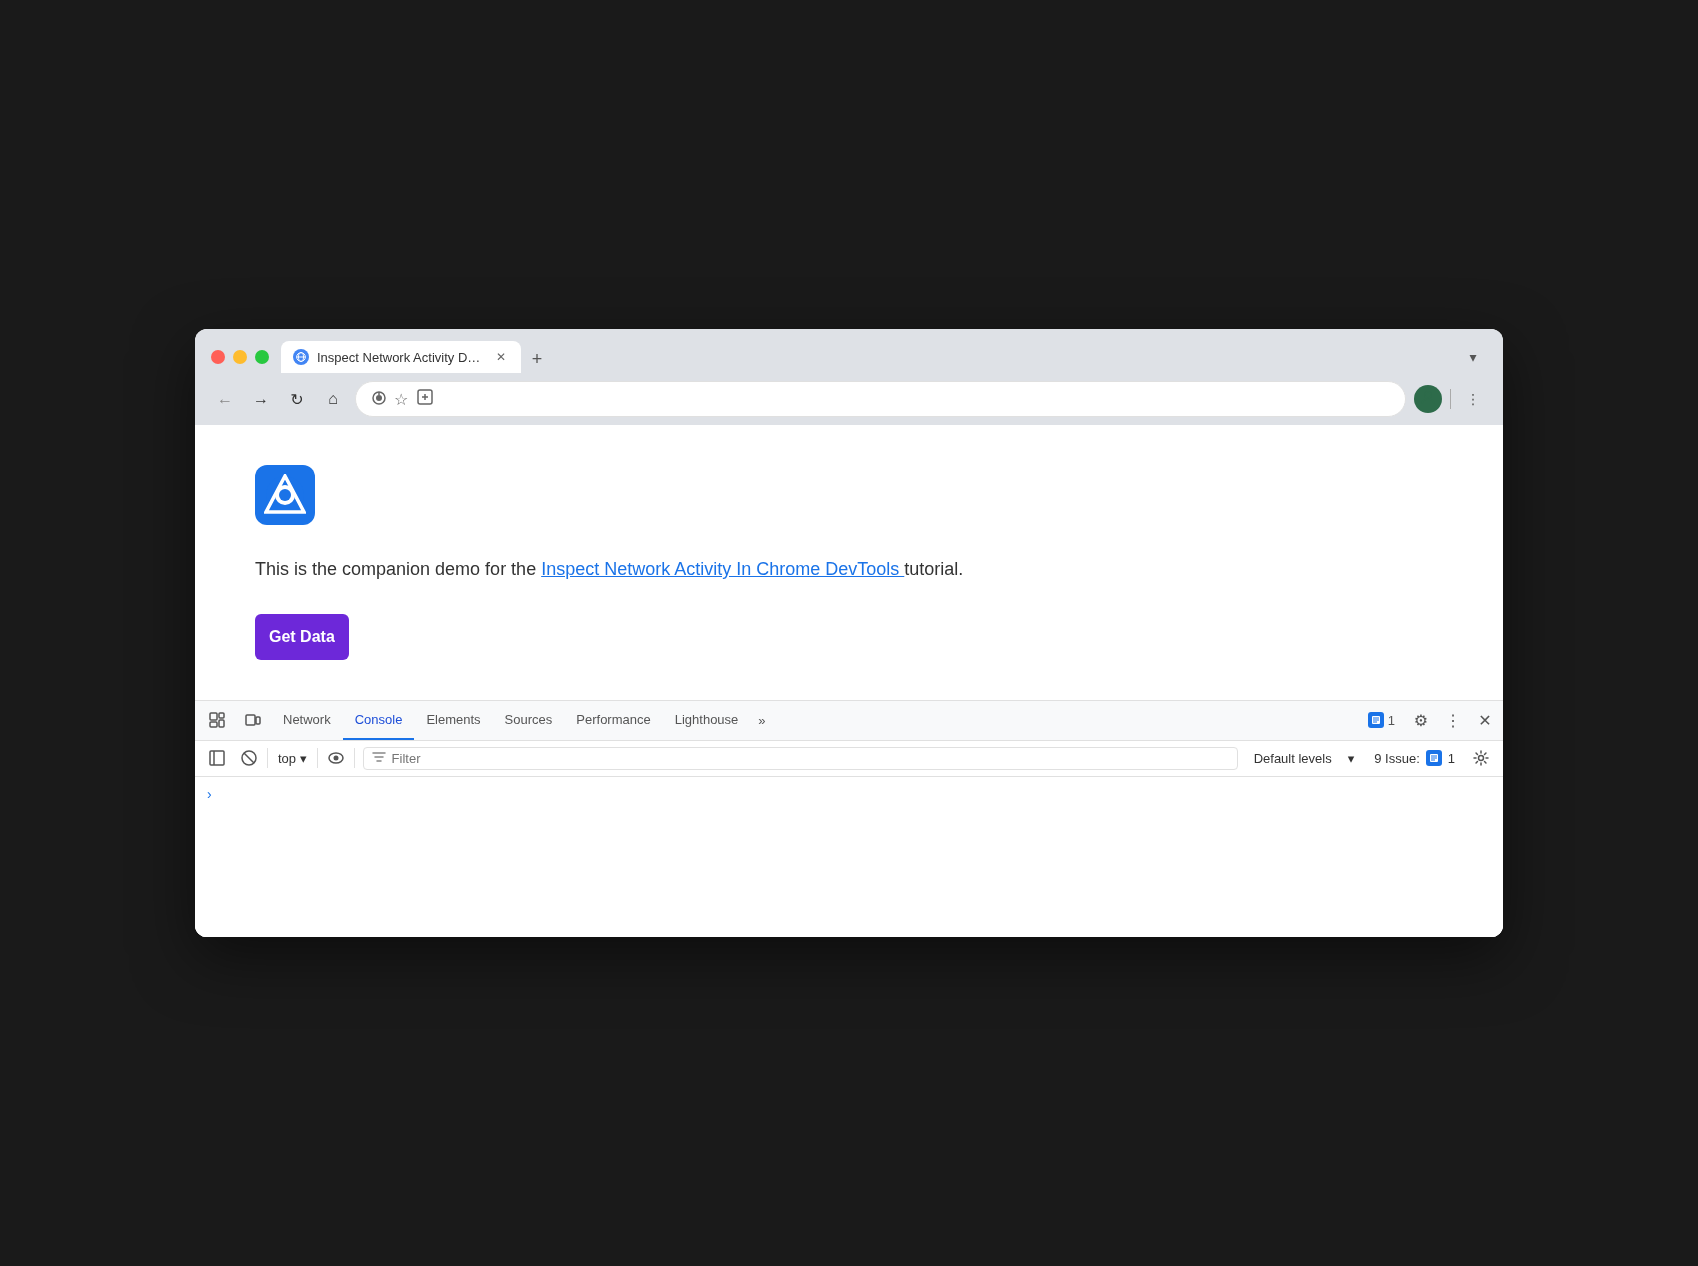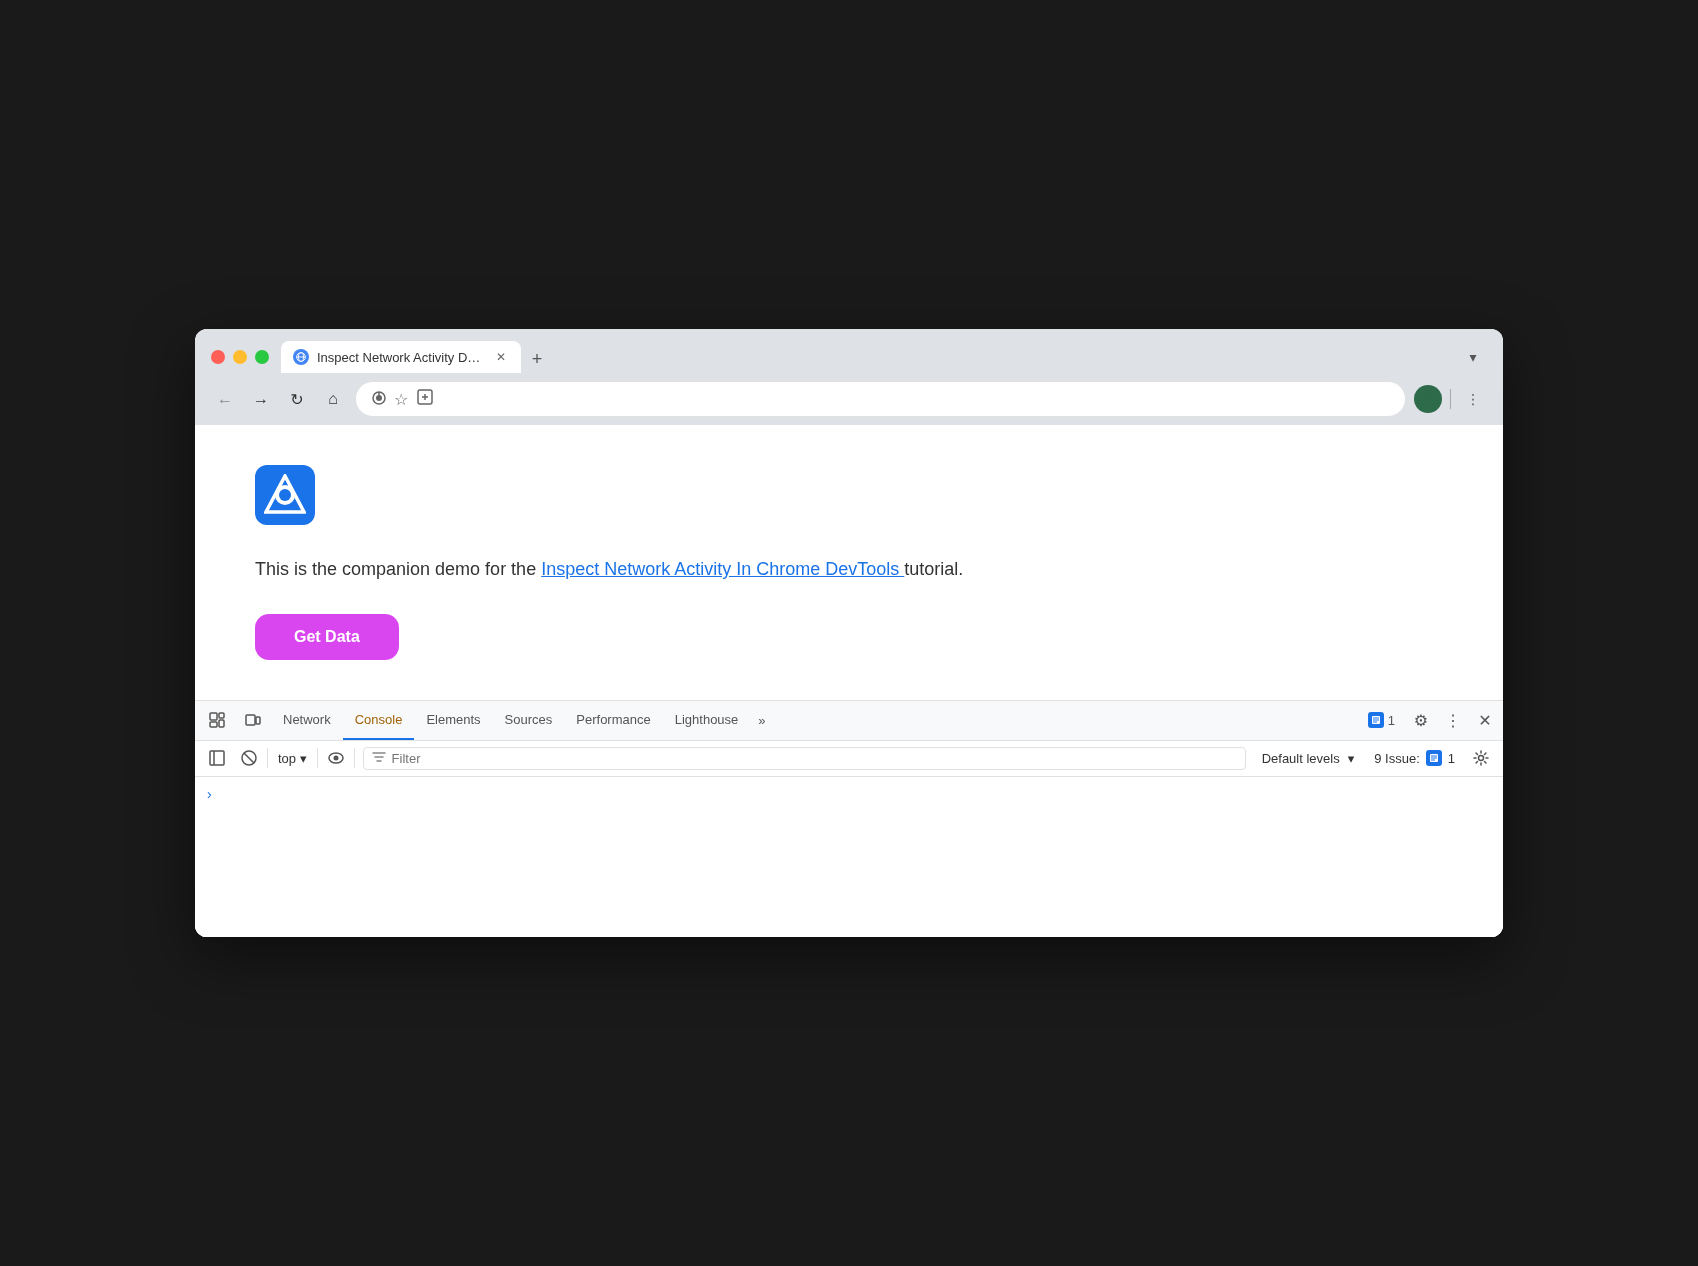--- a/index.html
+++ b/index.html
@@ -260,25 +260,25 @@
       line-height: 1.6;
     }
 
     .page-link {
       color: #1a73e8;
       text-decoration: underline;
       cursor: pointer;
     }
 
     .get-data-btn {
-      background: #d946ef;
+      background: #6d28d9;
       color: #ffffff;
       border: none;
-      border-radius: 14px;
-      padding: 14px 39px;
+      border-radius: 6px;
+      padding: 14px 14px;
       font-size: 16px;
       font-weight: 600;
       cursor: pointer;
     }
 
     
     .devtools-panel {
       border-top: 1px solid #e0e0e0;
       background: #ffffff;
     }
@@ -311,21 +311,21 @@
       display: flex;
       align-items: center;
       font-size: 13px;
       color: #555;
       cursor: pointer;
       border-bottom: 2px solid transparent;
       white-space: nowrap;
     }
 
     .devtools-tab.active {
-      color: #a16207;
+      color: #1d4ed8;
       border-bottom: 2px solid #1a73e8;
     }
 
     .devtools-tab-more {
       padding: 0 8px;
       height: 100%;
       display: flex;
       align-items: center;
       font-size: 13px;
       color: #555;
@@ -437,21 +437,21 @@
       outline: none;
       font-size: 13px;
       color: #333;
       flex: 1;
       background: transparent;
     }
 
     .default-levels {
       display: flex;
       align-items: flex-end;
-      gap: 8px;
+      gap: 16px;
       font-size: 13px;
       color: #333;
       padding: 2px 8px;
       border-radius: 4px;
       cursor: pointer;
       white-space: nowrap;
     }
 
     .issue-badge {
       display: flex;

